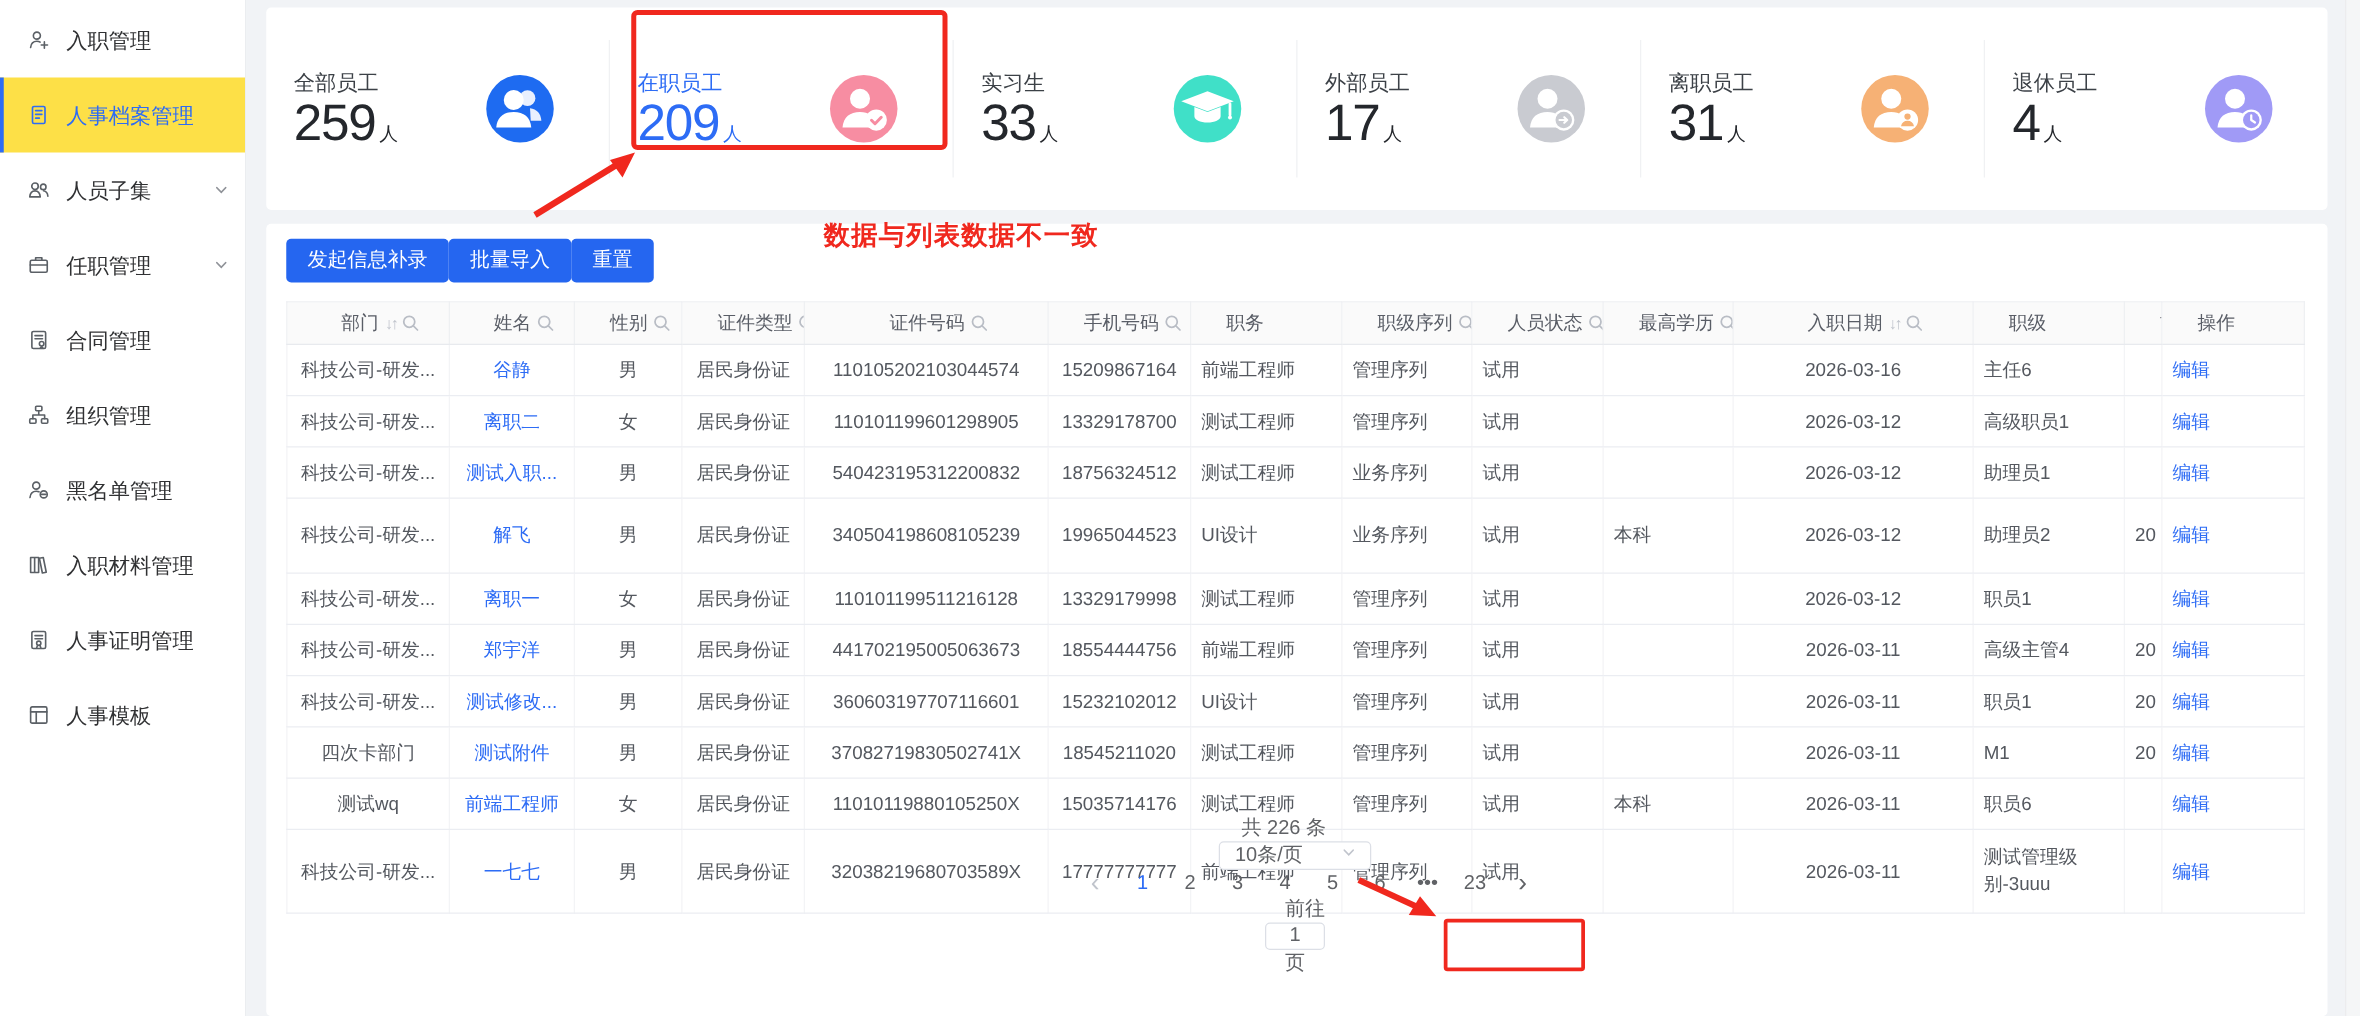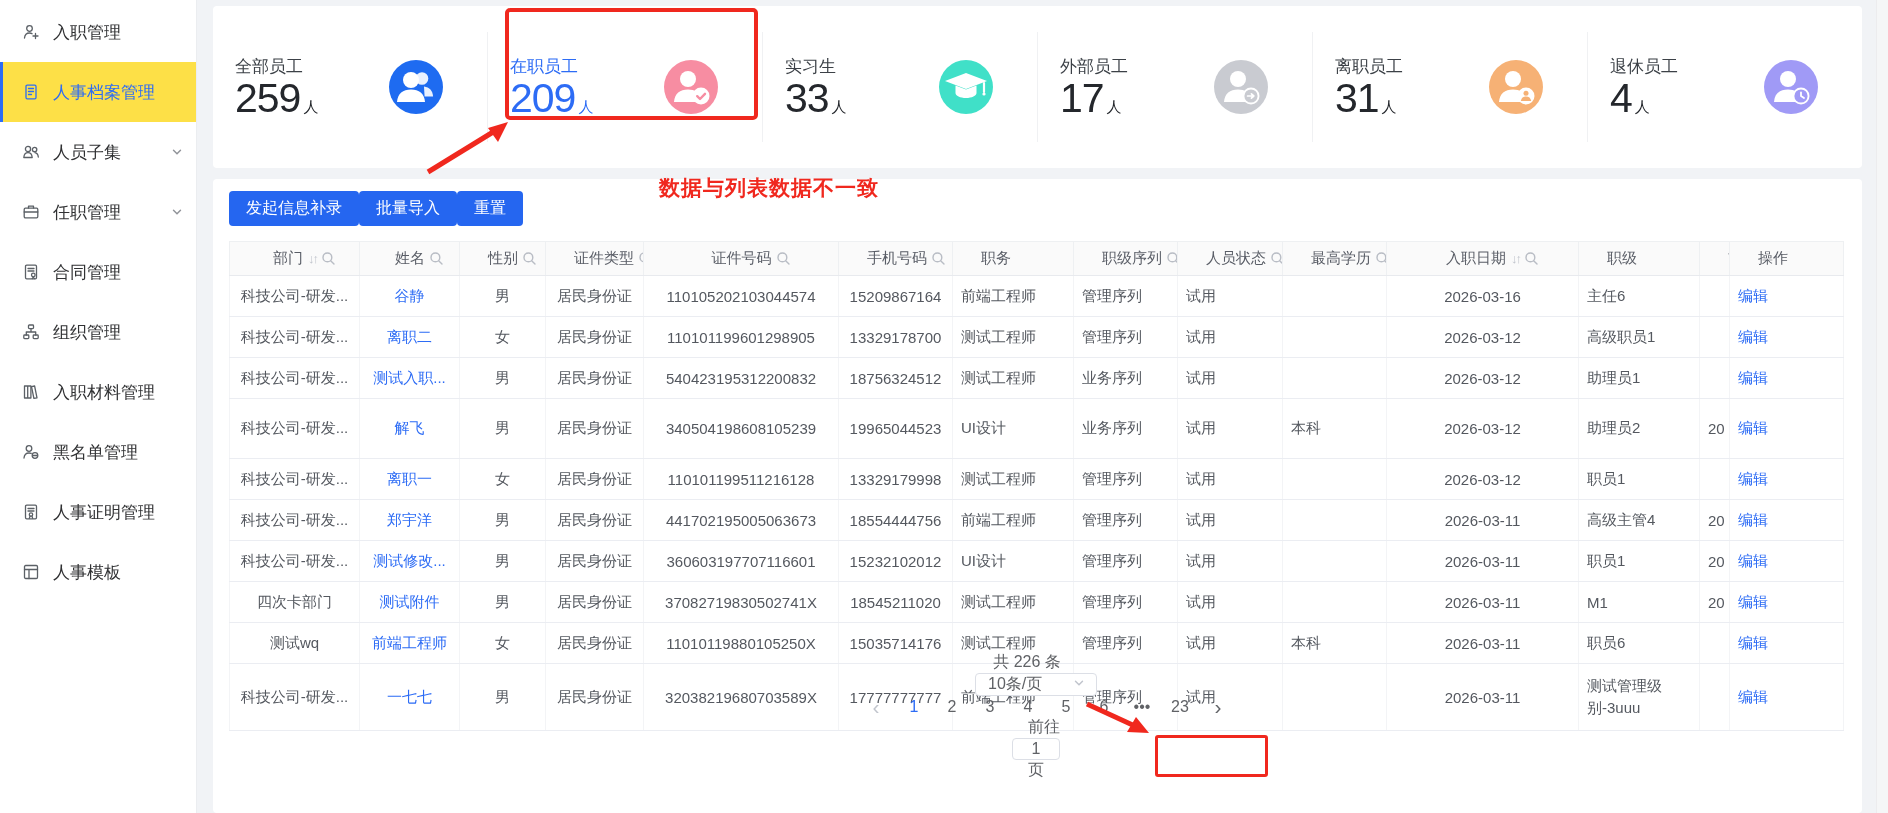--- a/index.html
+++ b/index.html
@@ -141,36 +141,36 @@
             <rect x="1.8" y="12" width="5" height="3.6" rx=".8"></rect>
             <rect x="11.2" y="12" width="5" height="3.6" rx=".8"></rect>
             <path d="M9 5.6V9M4.3 12V9h9.4v3"></path>
           </svg>
         </span>
         <span class="lbl">组织管理</span>
       </div>
       <div class="sidebar-item">
         <span class="icon">
           <svg width="18" height="18" viewBox="0 0 18 18" fill="none" stroke="currentColor" stroke-width="1.3" stroke-linecap="round" stroke-linejoin="round">
-            <path d="M2.5 3h3.2v12H2.5zM5.7 3h3.2v12H5.7z"></path>
-            <path d="M9.5 3.6l3.1-.6 2.4 11.8-3.1.6z"></path>
-          </svg>
-        </span>
-        <span class="lbl">入职材料管理</span>
-      </div>
-      <div class="sidebar-item">
-        <span class="icon">
-          <svg width="18" height="18" viewBox="0 0 18 18" fill="none" stroke="currentColor" stroke-width="1.3" stroke-linecap="round" stroke-linejoin="round">
             <circle cx="7" cy="5.5" r="2.8"></circle>
             <path d="M2 15c.3-3.2 2.2-5 5-5 .8 0 1.6.15 2.2.45"></path>
             <circle cx="13" cy="12.5" r="2.8"></circle>
             <path d="M11.2 12.5h3.6"></path>
           </svg>
         </span>
         <span class="lbl">黑名单管理</span>
+      </div>
+      <div class="sidebar-item">
+        <span class="icon">
+          <svg width="18" height="18" viewBox="0 0 18 18" fill="none" stroke="currentColor" stroke-width="1.3" stroke-linecap="round" stroke-linejoin="round">
+            <path d="M2.5 3h3.2v12H2.5zM5.7 3h3.2v12H5.7z"></path>
+            <path d="M9.5 3.6l3.1-.6 2.4 11.8-3.1.6z"></path>
+          </svg>
+        </span>
+        <span class="lbl">入职材料管理</span>
       </div>
       <div class="sidebar-item">
         <span class="icon">
           <svg width="18" height="18" viewBox="0 0 18 18" fill="none" stroke="currentColor" stroke-width="1.3" stroke-linecap="round" stroke-linejoin="round">
             <rect x="3.5" y="2.2" width="11" height="13.6" rx="1.2"></rect>
             <path d="M6 5.5h6M6 8h6"></path>
             <circle cx="9" cy="11.6" r="1.7"></circle>
             <path d="M8.1 13l-.8 2.4M9.9 13l.8 2.4"></path>
           </svg>
         </span>

